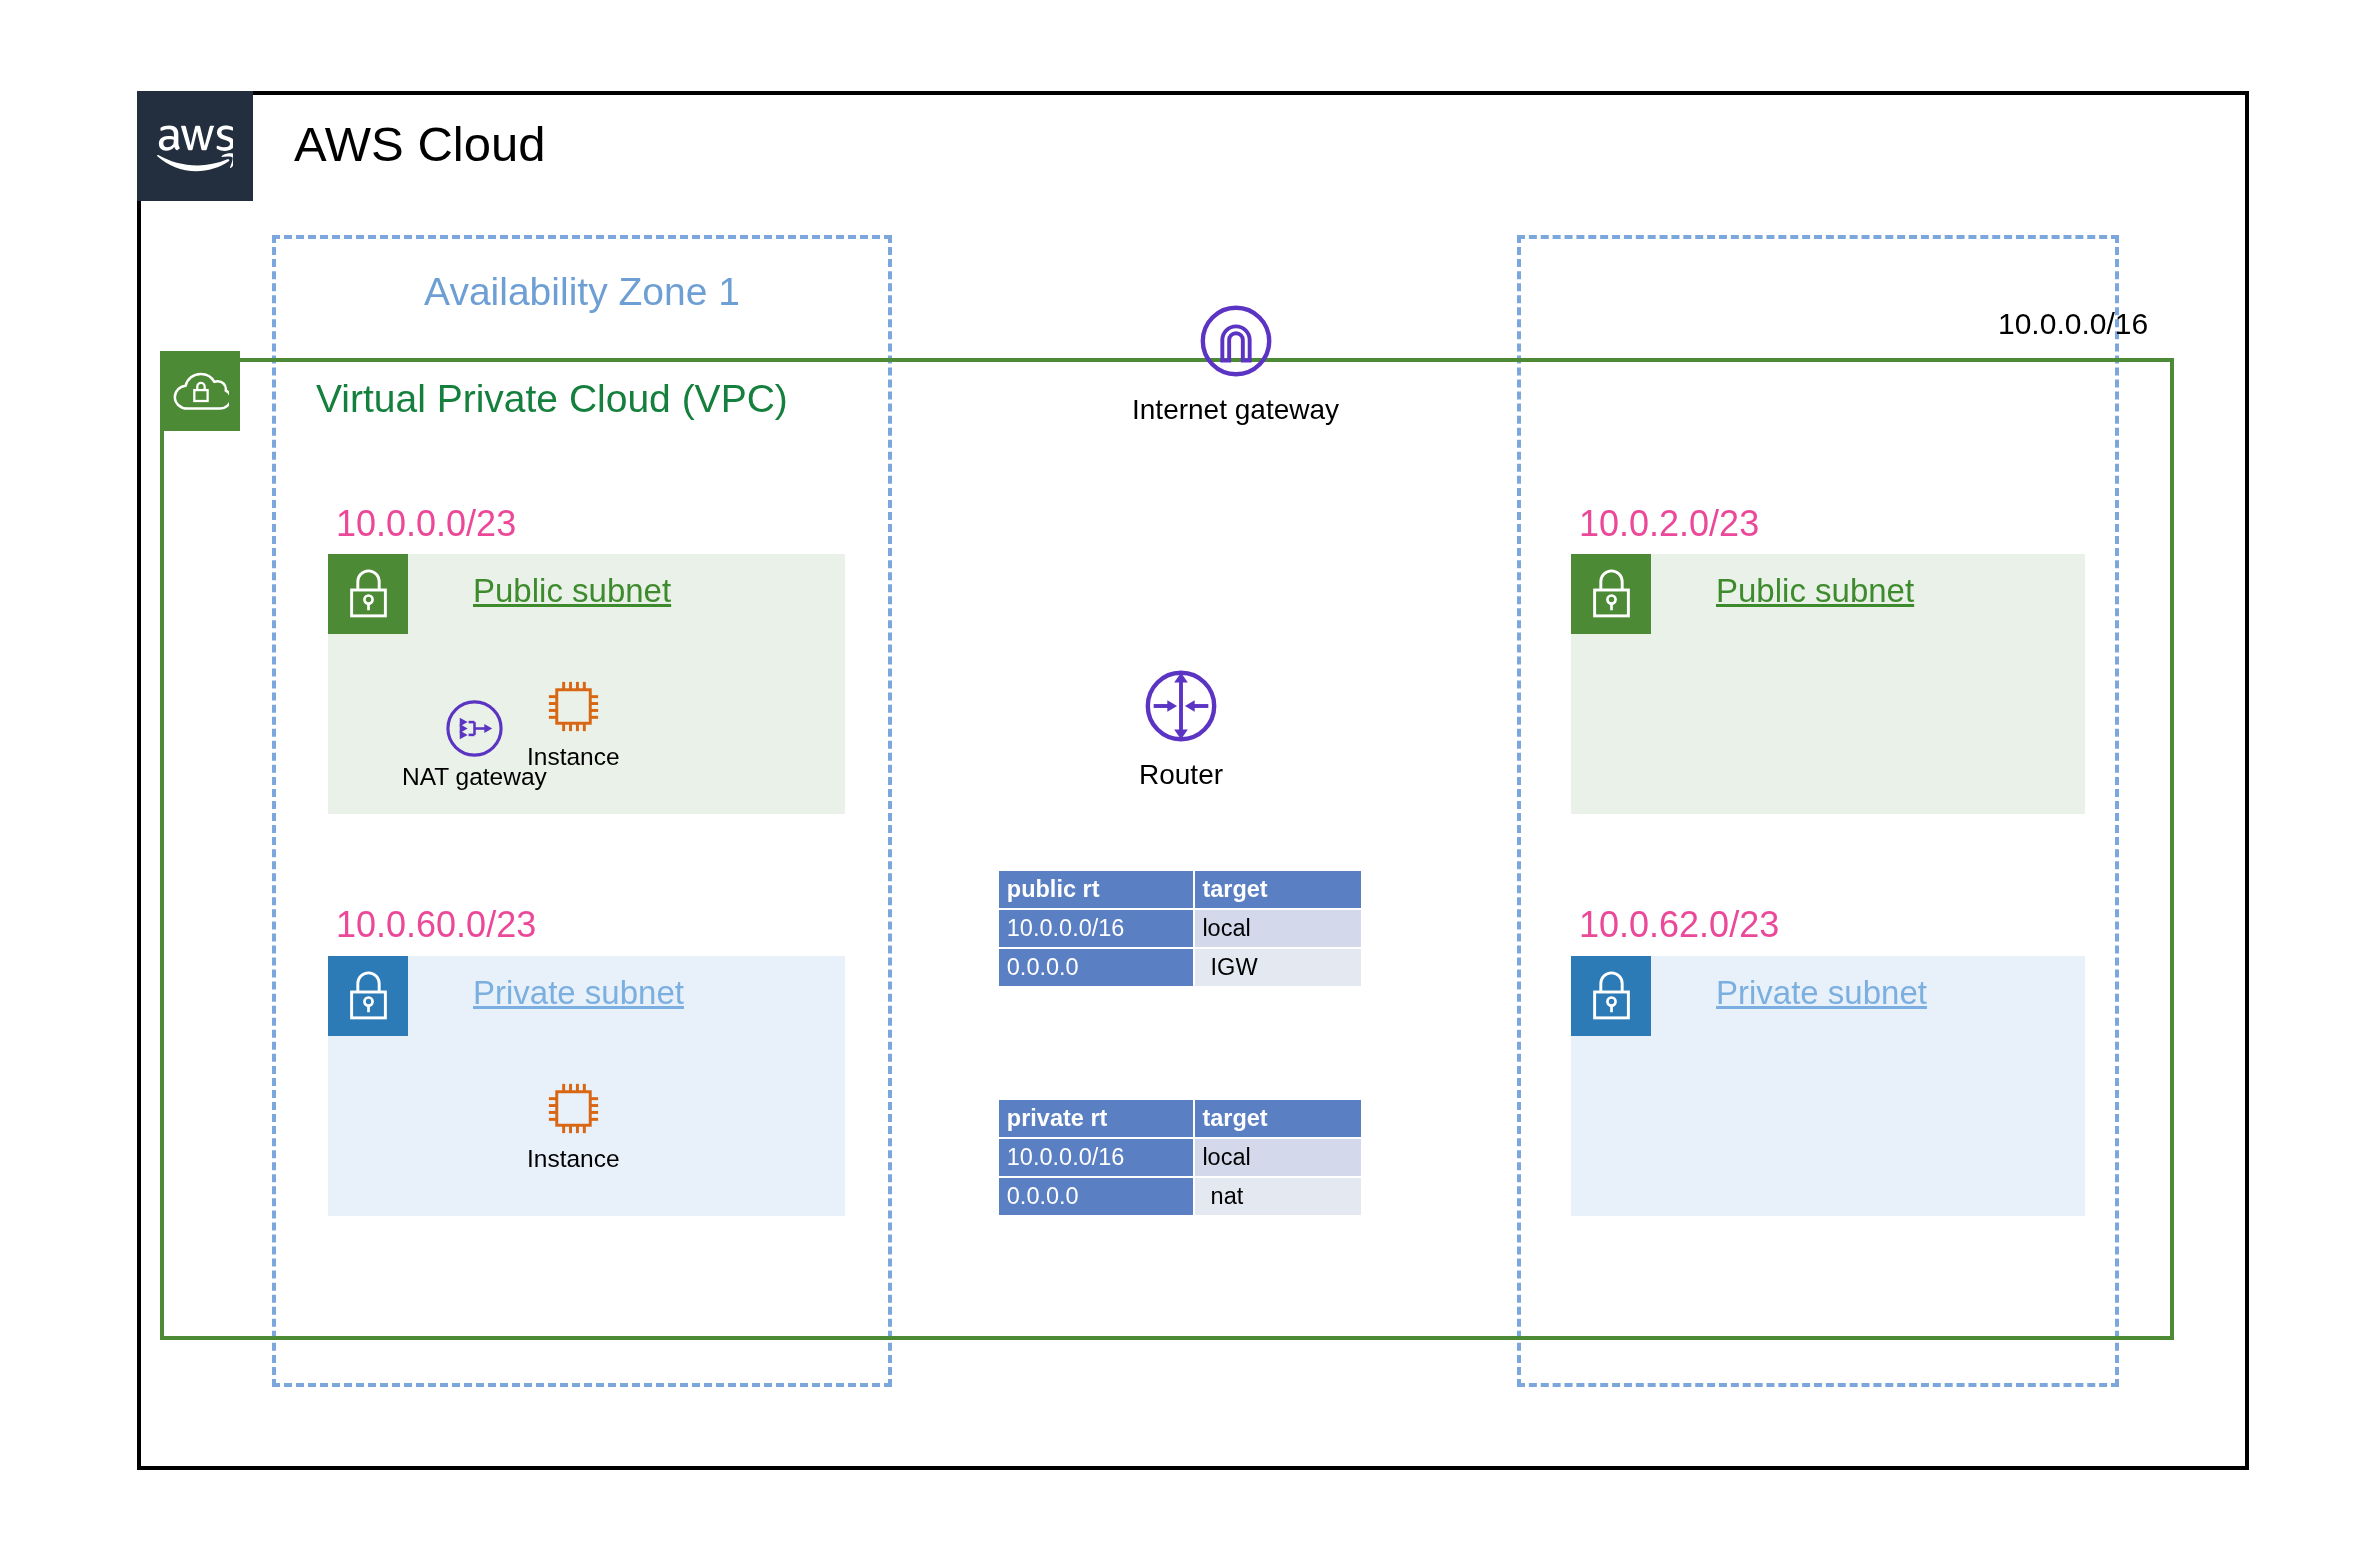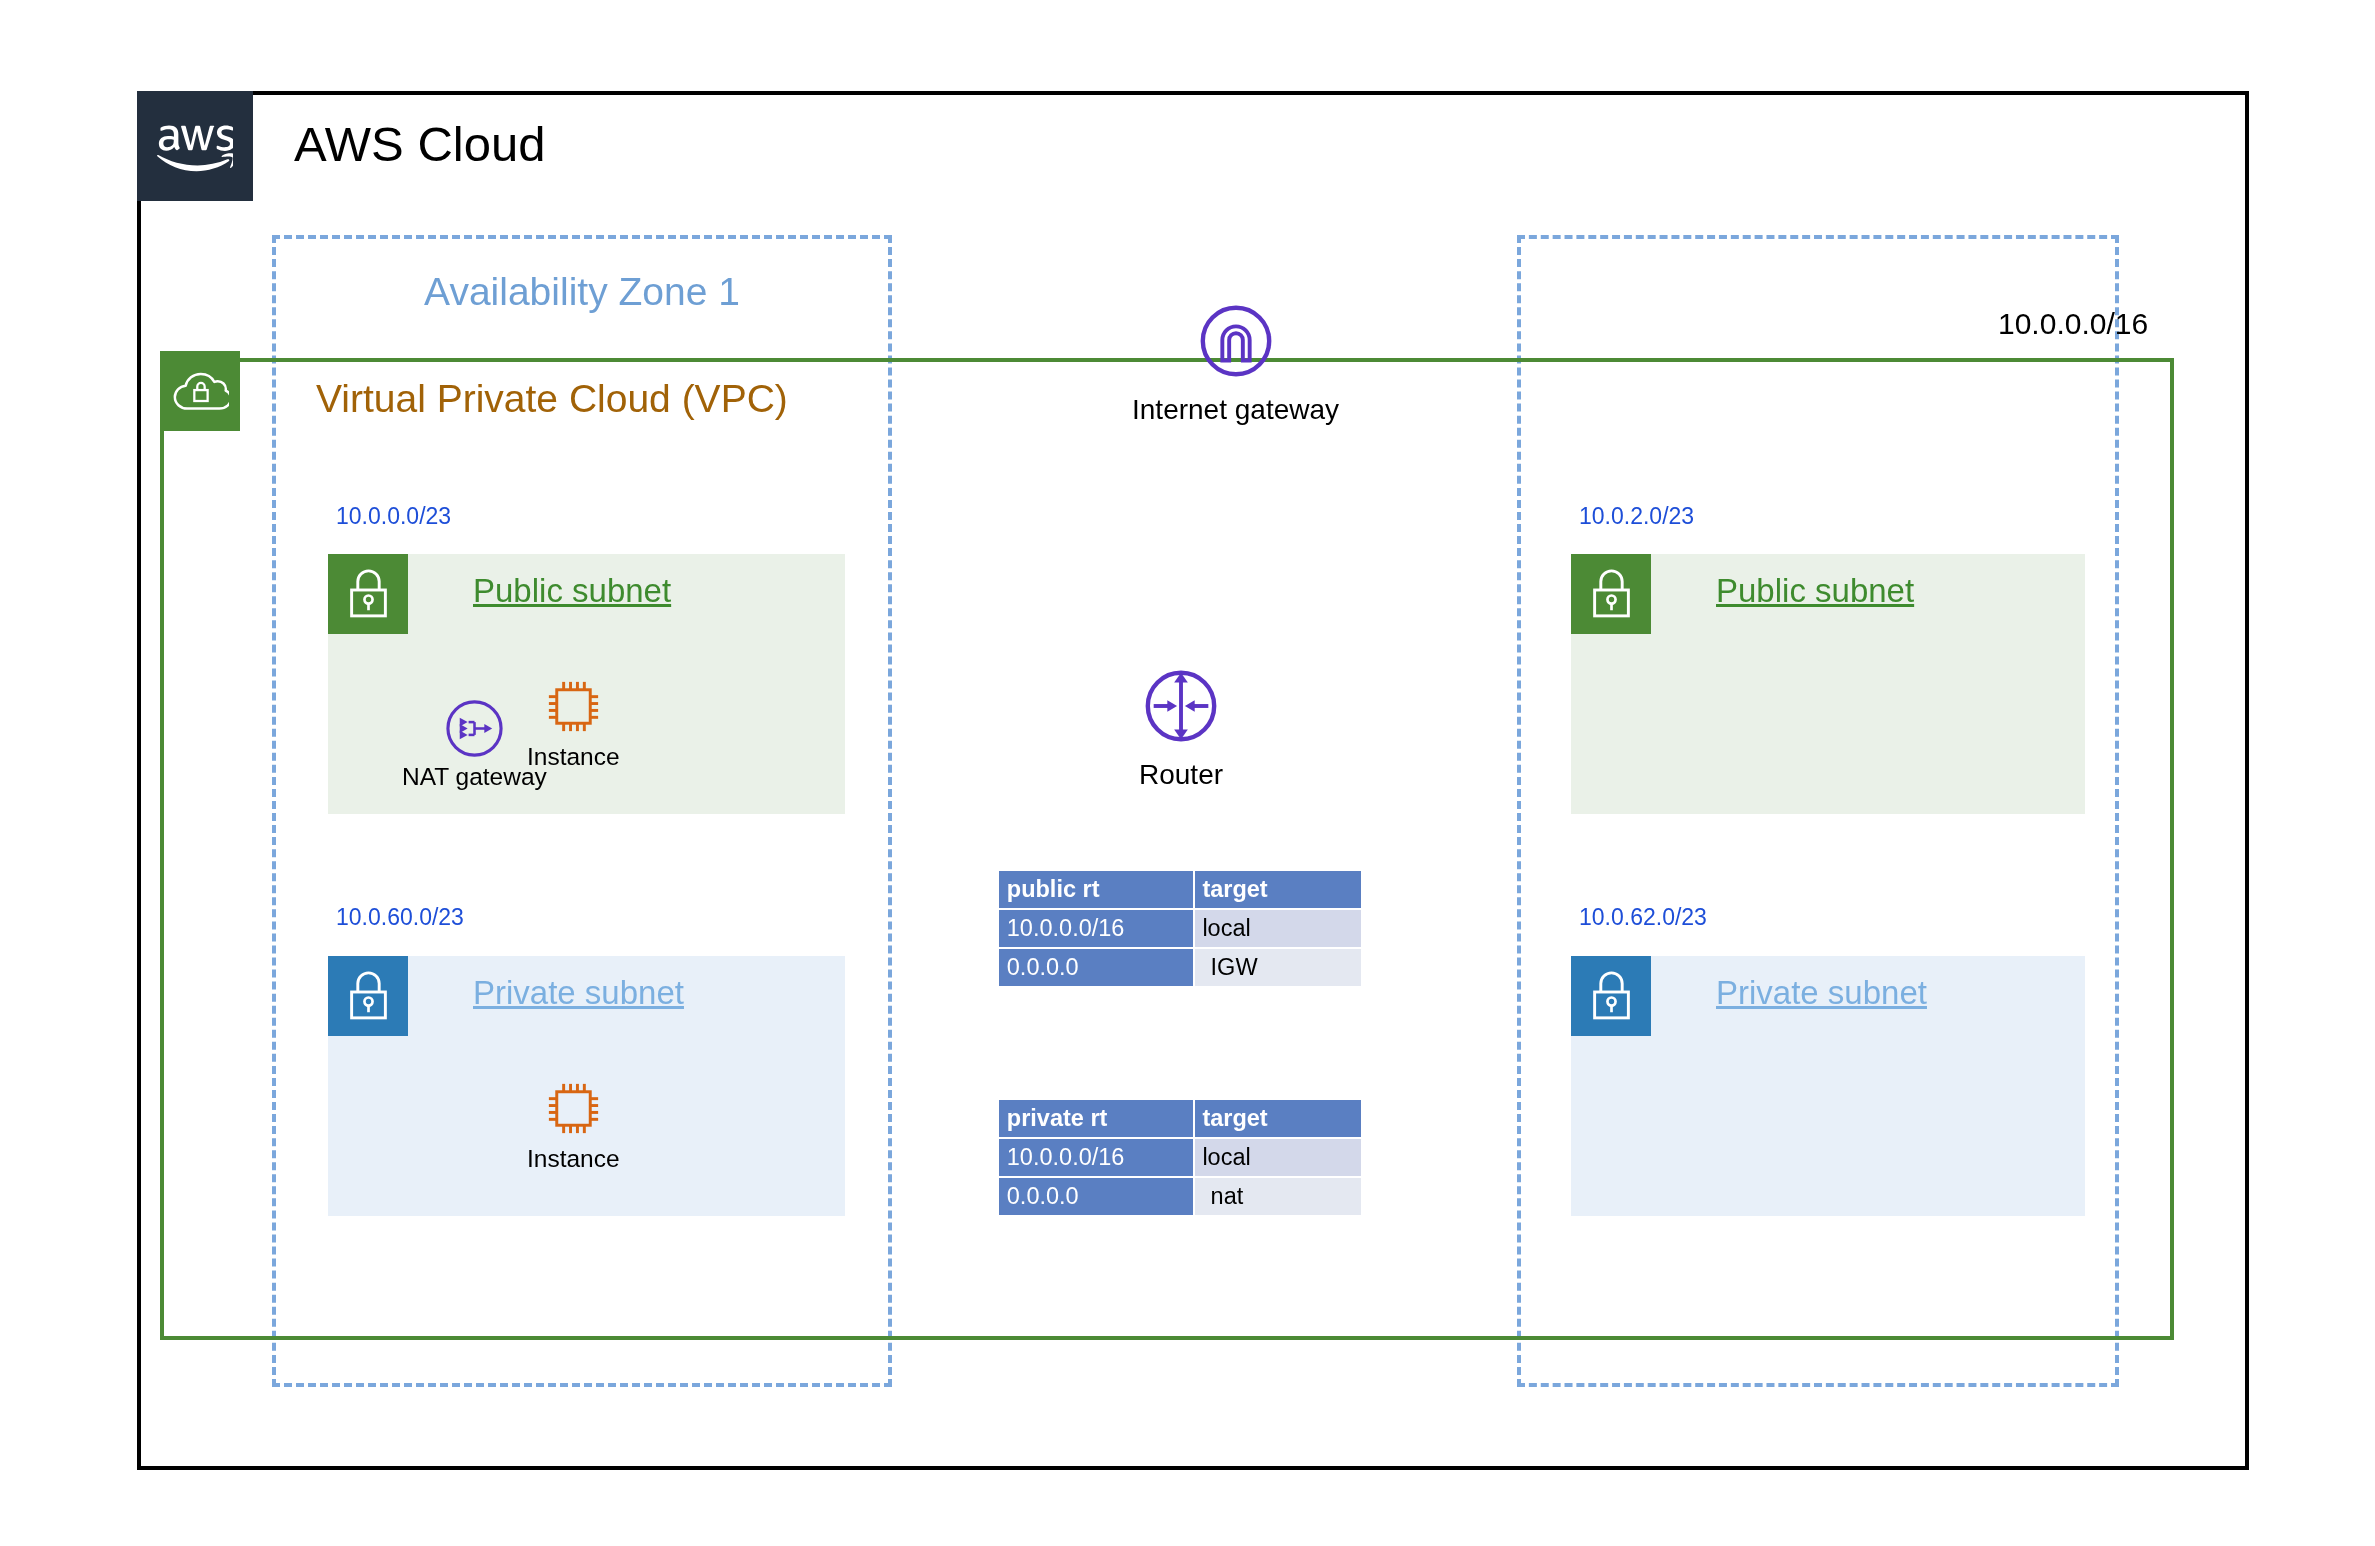--- a/index.html
+++ b/index.html
@@ -27,37 +27,37 @@
             white-space:nowrap;text-align:center;}
   #az1-label{left:272px;width:620px;}
   #az2-label{left:1517px;width:602px;}
 
   
   .vpc-box{position:absolute;left:160px;top:358px;width:2014px;height:982px;
            border:4.9px solid #4C8A35;box-sizing:border-box;background:transparent;}
   .vpc-icon{position:absolute;left:160px;top:351px;width:80px;height:80px;
             background:#4C8A35;display:flex;align-items:center;justify-content:center;}
   .vpc-icon svg{width:57px;height:47px;}
-  .vpc-title{position:absolute;left:316px;top:377px;font-size:39px;color:#a16207;
+  .vpc-title{position:absolute;left:316px;top:377px;font-size:39px;color:#15803d;
              white-space:nowrap;}
   .vpc-cidr{position:absolute;left:1998px;top:307px;font-size:30px;color:#000;white-space:nowrap;}
 
   
   .subnet{position:absolute;width:517px;height:260px;}
   .subnet.pub{background:#EAF1E8;}
   .subnet.priv{background:#E8F0F9;}
   .subnet-icon{position:absolute;left:0;top:0;width:80px;height:80px;
                display:flex;align-items:center;justify-content:center;}
   .subnet-icon.pub{background:#4C8A35;}
   .subnet-icon.priv{background:#2C7BB6;}
   .subnet-icon svg{width:45px;height:55px;}
   .subnet-title{position:absolute;left:145px;top:17.6px;font-size:33px;white-space:nowrap;text-decoration:underline;}
   .subnet-title.pub{color:#3E8B2E;}
   .subnet-title.priv{color:#7BAFE0;}
-  .subnet-cidr{position:absolute;font-size:23px;color:#1d4ed8;white-space:nowrap;}
+  .subnet-cidr{position:absolute;font-size:36px;color:#ec4899;white-space:nowrap;}
 
   #sn-pub-1{left:328px;top:554px;}
   #sn-pub-1-cidr{left:336px;top:503px;}
   #sn-priv-1{left:328px;top:956px;}
   #sn-priv-1-cidr{left:336px;top:904px;}
   #sn-pub-2{left:1571px;top:554px;width:514px;}
   #sn-pub-2-cidr{left:1579px;top:503px;}
   #sn-priv-2{left:1571px;top:956px;width:514px;}
   #sn-priv-2-cidr{left:1579px;top:904px;}
 

